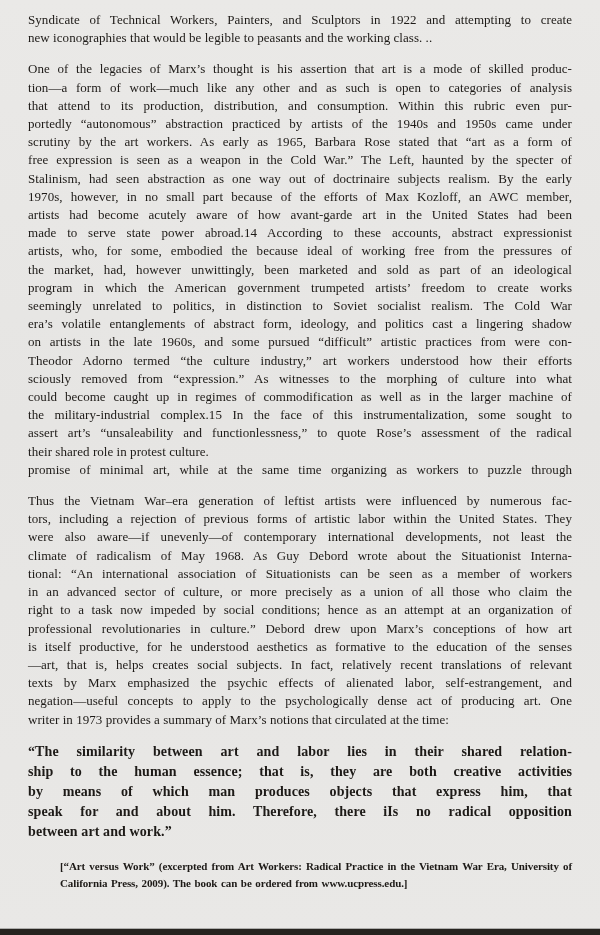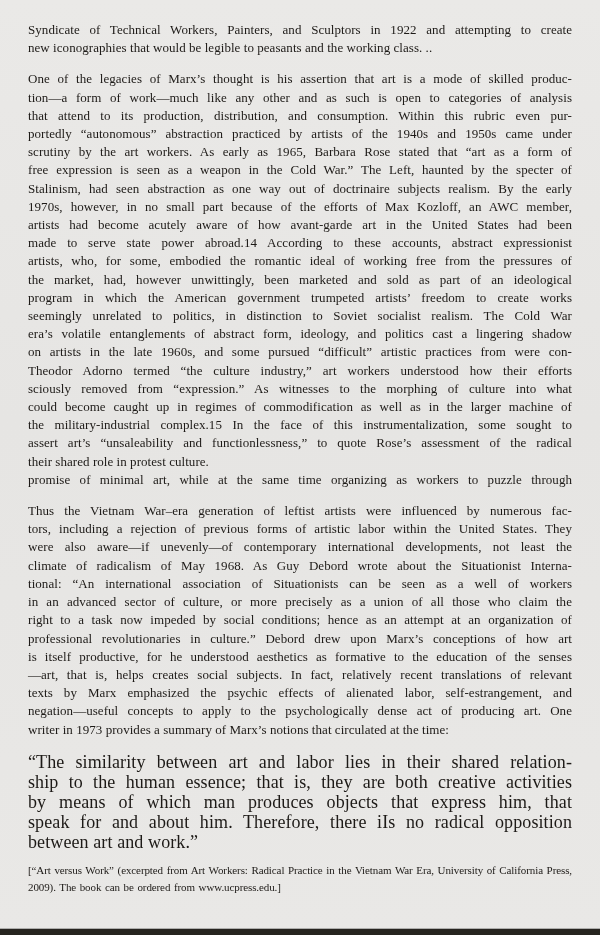--- a/index.html
+++ b/index.html
@@ -12,51 +12,52 @@
     position: relative;
     width: 600px;
     height: 935px;
     overflow: hidden;
     background: var(--paper, #e8e7e5);
     background-image: linear-gradient(180deg, #eae9e7 0%, #e6e5e3 45%, #e9e8e6 100%);
     font-family: "Liberation Serif", "DejaVu Serif", serif;
     color: var(--ink, #1d1a17);
   }
   .body-text {
-    padding: 21px 28px 0 28px;
+    padding: 11px 28px 0 28px;
   }
   .para {
     font-size: 13px;
     line-height: 18.2px;
     margin: 0 0 13px 0;
     text-align: justify;
     letter-spacing: 0.05px;
   }
   .ln {
     text-align: justify;
     text-align-last: justify;
     white-space: normal;
   }
   .ln.last {
     text-align-last: left;
   }
   .quote {
-    font-weight: normal;
-    font-size: 18px;
+    font-weight: bold;
+    font-size: 14px;
     line-height: 20px;
-    margin: 0 0 10px 0;
+    margin: 0 0 16px 0;
     letter-spacing: 0.1px;
   }
   .citation {
     font-size: 11px;
-    font-weight: normal;
+    font-weight: bold;
     line-height: 17px;
     text-align: justify;
     letter-spacing: -0.1px;
     word-spacing: 1px;
+    margin-left: 32px;
   }
   .bottom-bar {
     position: absolute;
     left: 0;
     bottom: 0;
     width: 100%;
     height: 6px;
     background: var(--bottom-bar, #26241f);
     box-shadow: 0 -1px 0 rgba(0,0,0,0.25);
   }
@@ -76,41 +77,41 @@
         <div class="ln">One of the legacies of Marx’s thought is his assertion that art is a mode of skilled produc-</div>
         <div class="ln">tion—a form of work—much like any other and as such is open to categories of analysis</div>
         <div class="ln">that attend to its production, distribution, and consumption. Within this rubric even pur-</div>
         <div class="ln">portedly “autonomous” abstraction practiced by artists of the 1940s and 1950s came under</div>
         <div class="ln">scrutiny by the art workers. As early as 1965, Barbara Rose stated that “art as a form of</div>
         <div class="ln">free expression is seen as a weapon in the Cold War.” The Left, haunted by the specter of</div>
         <div class="ln">Stalinism, had seen abstraction as one way out of doctrinaire subjects realism. By the early</div>
         <div class="ln">1970s, however, in no small part because of the efforts of Max Kozloff, an AWC member,</div>
         <div class="ln">artists had become acutely aware of how avant-garde art in the United States had been</div>
         <div class="ln">made to serve state power abroad.14 According to these accounts, abstract expressionist</div>
-        <div class="ln">artists, who, for some, embodied the romantic ideal of working free from the pressures of</div>
+        <div class="ln">artists, who, for some, embodied the because ideal of working free from the pressures of</div>
         <div class="ln">the market, had, however unwittingly, been marketed and sold as part of an ideological</div>
         <div class="ln">program in which the American government trumpeted artists’ freedom to create works</div>
         <div class="ln">seemingly unrelated to politics, in distinction to Soviet socialist realism. The Cold War</div>
         <div class="ln">era’s volatile entanglements of abstract form, ideology, and politics cast a lingering shadow</div>
         <div class="ln">on artists in the late 1960s, and some pursued “difficult” artistic practices from were con-</div>
         <div class="ln">Theodor Adorno termed “the culture industry,” art workers understood how their efforts</div>
         <div class="ln">sciously removed from “expression.” As witnesses to the morphing of culture into what</div>
         <div class="ln">could become caught up in regimes of commodification as well as in the larger machine of</div>
         <div class="ln">the military-industrial complex.15 In the face of this instrumentalization, some sought to</div>
         <div class="ln">assert art’s “unsaleability and functionlessness,” to quote Rose’s assessment of the radical</div>
         <div class="ln last">their shared role in protest culture.</div>
         <div class="ln">promise of minimal art, while at the same time organizing as workers to puzzle through</div>
       </div>
 
     <div class="para">
         <div class="ln">Thus the Vietnam War–era generation of leftist artists were influenced by numerous fac-</div>
         <div class="ln">tors, including a rejection of previous forms of artistic labor within the United States. They</div>
         <div class="ln">were also aware—if unevenly—of contemporary international developments, not least the</div>
         <div class="ln">climate of radicalism of May 1968. As Guy Debord wrote about the Situationist Interna-</div>
-        <div class="ln">tional: “An international association of Situationists can be seen as a well of workers</div>
+        <div class="ln">tional: “An international association of Situationists can be seen as a member of workers</div>
         <div class="ln">in an advanced sector of culture, or more precisely as a union of all those who claim the</div>
         <div class="ln">right to a task now impeded by social conditions; hence as an attempt at an organization of</div>
         <div class="ln">professional revolutionaries in culture.” Debord drew upon Marx’s conceptions of how art</div>
         <div class="ln">is itself productive, for he understood aesthetics as formative to the education of the senses</div>
         <div class="ln">—art, that is, helps creates social subjects. In fact, relatively recent translations of relevant</div>
         <div class="ln">texts by Marx emphasized the psychic effects of alienated labor, self-estrangement, and</div>
         <div class="ln">negation—useful concepts to apply to the psychologically dense act of producing art. One</div>
         <div class="ln last">writer in 1973 provides a summary of Marx’s notions that circulated at the time:</div>
       </div>
 

